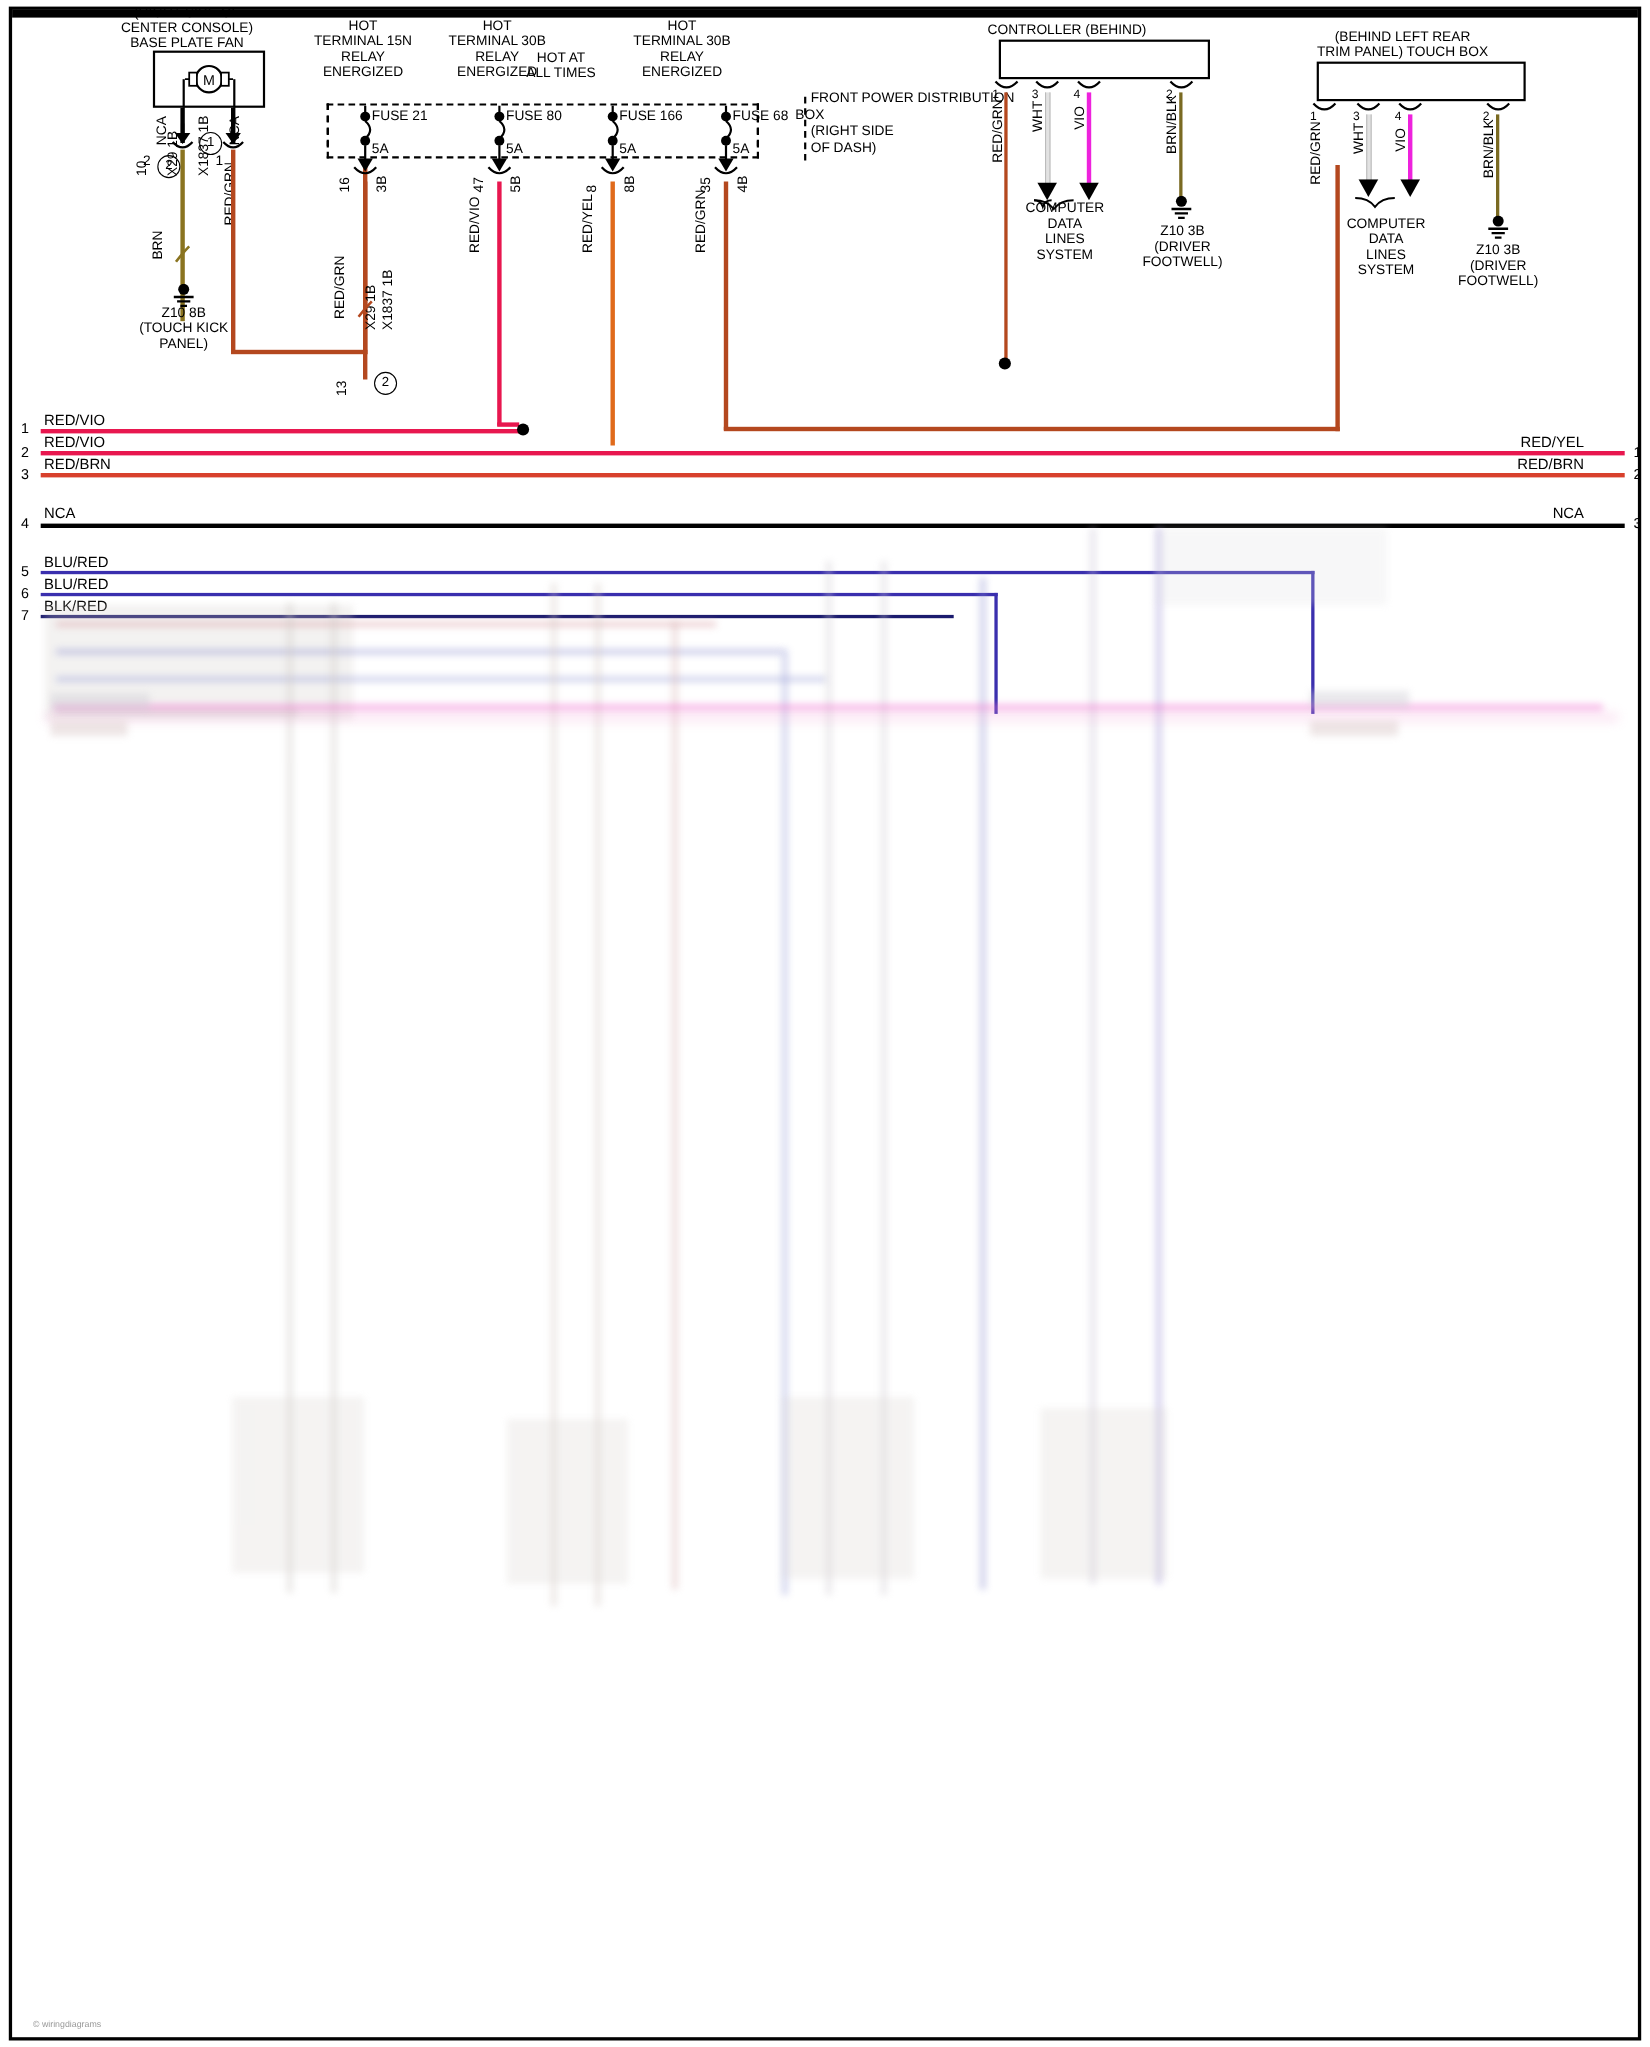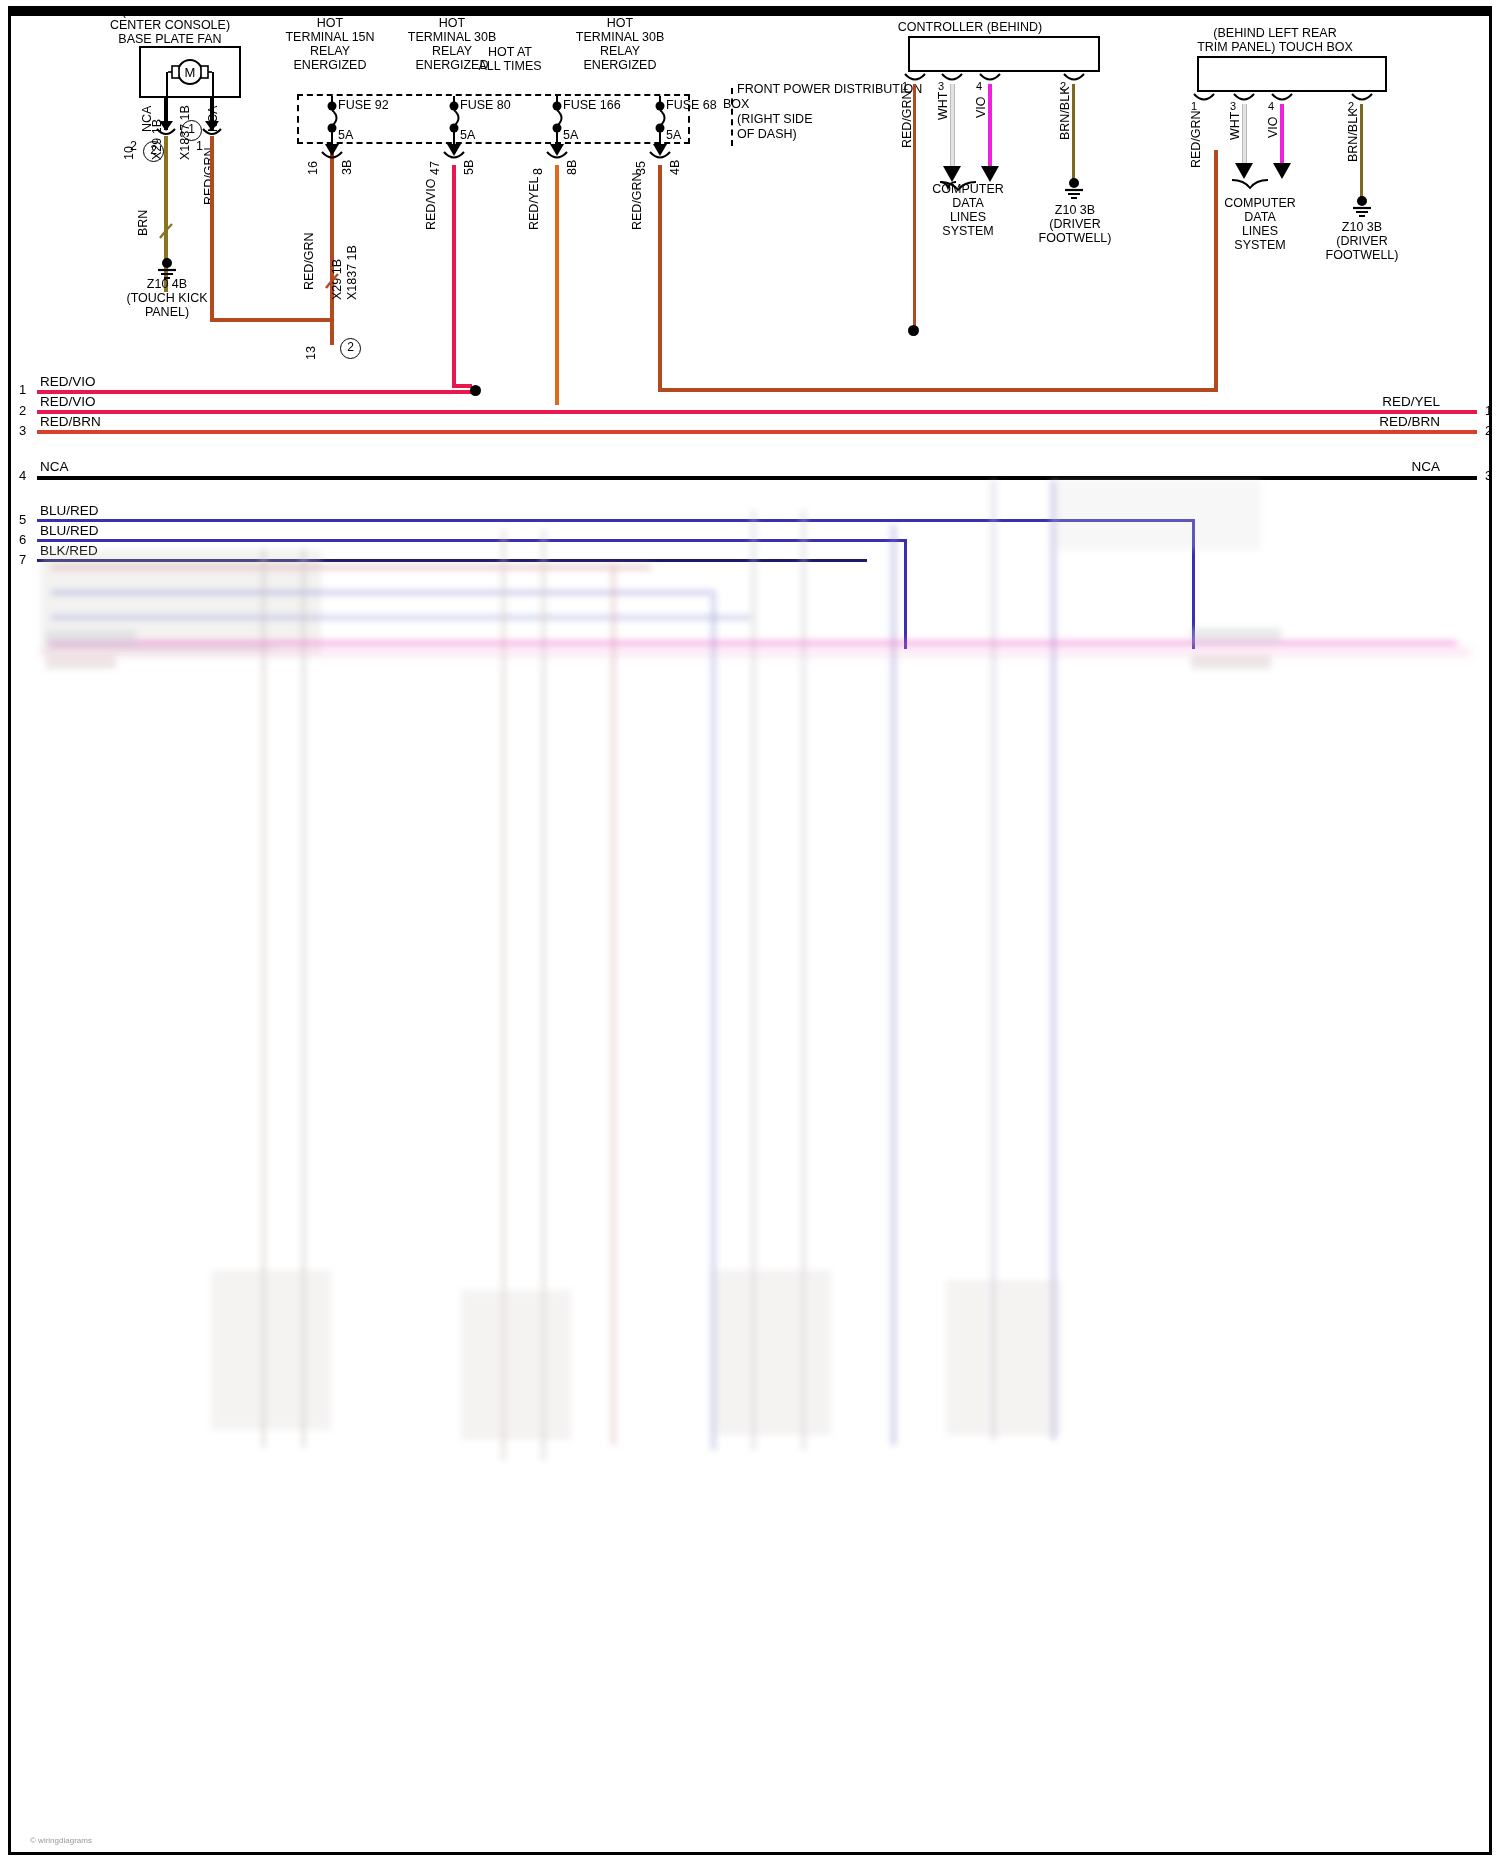--- a/index.html
+++ b/index.html
@@ -67,21 +67,21 @@
   </svg>
 
   <div class="gnd" style="left:155px;top:258px;">
     <svg width="24" height="22">
         <circle cx="12" cy="5" r="5" fill="#000"></circle>
       <line x1="3" y1="12" x2="21" y2="12" stroke="#000" stroke-width="2.2"></line>
       <line x1="6" y1="16" x2="18" y2="16" stroke="#000" stroke-width="2"></line>
       <line x1="9" y1="20" x2="15" y2="20" stroke="#000" stroke-width="2"></line>
       </svg>
   </div>
-  <div class="lbl" style="left:97px;top:277px;width:140px;">Z10 4B</div>
+  <div class="lbl" style="left:97px;top:277px;width:140px;">Z10 8B</div>
   <div class="lbl" style="left:97px;top:291px;width:140px;">(TOUCH KICK</div>
   <div class="lbl" style="left:97px;top:305px;width:140px;">PANEL)</div>
   <div class="vlbl" style="left:178px;top:160px;">X1837 1B</div>
   <div class="circnum" style="left:181px;top:120px;">1</div>
 
   <div class="wire" style="left:210px;top:98px;width:4px;height:32px;background:#000;"></div>
   <svg style="position:absolute;left:200px;top:112px;" width="24" height="26">
     <path d="M12 0 L12 12" stroke="#000" stroke-width="3" fill="none"></path>
     <path d="M5 9 L12 19 L19 9 Z" fill="#000"></path>
     <path d="M3 17 q9 10 18 0" stroke="#000" stroke-width="2" fill="none"></path>
@@ -98,21 +98,21 @@
 
   <div class="lbl" style="left:255px;top:16px;width:150px;">HOT<br>TERMINAL 15N<br>RELAY<br>ENERGIZED</div>
   <svg style="position:absolute;left:320px;top:96px;" width="24" height="68">
     <line x1="12" y1="0" x2="12" y2="8" stroke="#000" stroke-width="2"></line>
     <circle cx="12" cy="10" r="4.5" fill="#000"></circle>
     <path d="M12 14 q9 8 0 16" stroke="#000" stroke-width="2" fill="none"></path>
     <circle cx="12" cy="32" r="4.5" fill="#000"></circle>
     <line x1="12" y1="36" x2="12" y2="56" stroke="#000" stroke-width="2"></line>
     <path d="M5 48 L12 60 L19 48 Z" fill="#000"></path>
   </svg>
-  <div class="lbl l" style="left:338px;top:98px;width:120px;">FUSE 92</div>
+  <div class="lbl l" style="left:338px;top:98px;width:120px;">FUSE 21</div>
   <div class="lbl l" style="left:338px;top:128px;width:60px;">5A</div>
   <svg style="position:absolute;left:320px;top:150px;" width="24" height="20">
     <path d="M2 2 q10 11 20 0" stroke="#000" stroke-width="2" fill="none"></path>
   </svg>
   <div class="vlbl" style="left:306px;top:175px;">16</div>
   <div class="vlbl" style="left:340px;top:175px;">3B</div>
   <div class="vlbl" style="left:302px;top:290px;">RED/GRN</div>
   <div class="wire" style="left:330px;top:165px;width:4px;height:180px;background:#b4481f;"></div>
   <div class="vlbl" style="left:304px;top:360px;">13</div>
   <div class="vlbl" style="left:330px;top:300px;">X29 1B</div>

